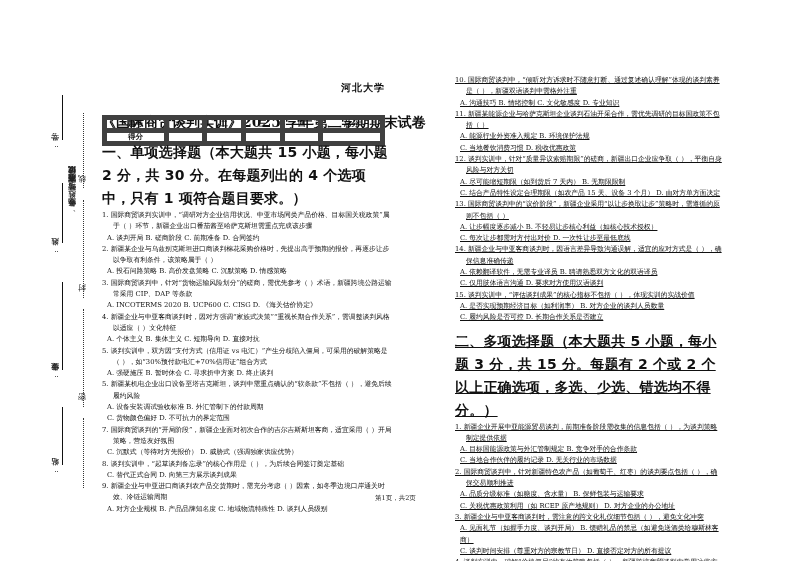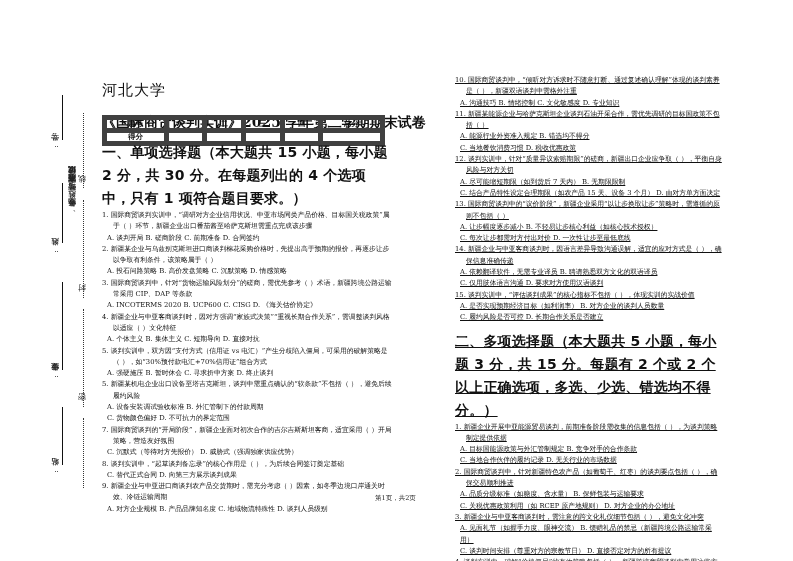--- a/index.html
+++ b/index.html
@@ -11,22 +11,22 @@
     position: absolute; writing-mode: vertical-rl; transform: rotate(180deg);
     font-size: 8px; line-height: 1; white-space: nowrap; color: #222;
   }
   .vline { position: absolute; width: 0; border-left: 1px solid #111; }
   .dotline { position: absolute; width: 0; border-left: 1px dotted #333; }
 
   .col { position: absolute; top: 0; }
   .left-col { left: 102px; width: 290px; }
   .right-col { left: 443px; width: 268px; }
 
-  .uni { position: absolute; left: 0; width: 283px; top: 81px; text-align: left;
-         font-size: 15px; font-weight: normal; letter-spacing: 1px; }
+  .uni { position: absolute; left: 0; width: 283px; top: 81px; text-align: right;
+         font-size: 10px; font-weight: bold; letter-spacing: 1px; }
   .exam-title { position: absolute; left: 0; width: 283px; top: 114px; 
          font-size: 14px; font-weight: bold; white-space: nowrap; }
   table.score { position: absolute; left: 0; top: 115px; width: 283px; border-collapse: collapse;
          font-size: 7.5px; font-weight: bold; }
   table.score td { border: 5px solid #404040; height: 8px; padding: 0; text-align: center; line-height: 8px; }
 
   .sec-title { font-family: "DejaVu Sans", "Liberation Sans", sans-serif; font-weight: bold;
          font-size: 14px; line-height: 23px; letter-spacing: 0.2px; }
   .q { font-size: 6.8px; line-height: 11.3px; }
   .q .stem { padding-left: 11px; text-indent: -11px; }
@@ -131,21 +131,21 @@
 
 <div class="col right-col">
   <div style="position:absolute; top:75px; left:12px; width:268px;text-decoration:underline;">
     <div class="q" id="s1-list-right">
         <div>
           <div class="stem">10. 国际商贸谈判中，“倾听对方诉求时不随意打断、通过复述确认理解”体现的谈判素养是（  ），新疆双语谈判中需格外注重</div>
           <div class="opt">A. 沟通技巧 B. 情绪控制 C. 文化敏感度 D. 专业知识</div>
         </div>
         <div>
           <div class="stem">11. 新疆某能源企业与哈萨克斯坦企业谈判石油开采合作，需优先调研的目标国政策不包括（  ）</div>
-          <div class="opt">A. 能源行业外资准入规定 B. 错选均不得分</div>
+          <div class="opt">A. 能源行业外资准入规定 B. 环境保护法规</div>
           <div class="opt">C. 当地餐饮消费习惯 D. 税收优惠政策</div>
         </div>
         <div>
           <div class="stem">12. 谈判实训中，针对“质量异议索赔期限”的磋商，新疆出口企业应争取（  ），平衡自身风险与对方关切</div>
           <div class="opt">A. 尽可能缩短期限（如到货后 7 天内） B. 无期限限制</div>
           <div class="opt">C. 结合产品特性设定合理期限（如农产品 15 天、设备 3 个月） D. 由对方单方面决定</div>
         </div>
         <div>
           <div class="stem">13. 国际商贸谈判中的“议价阶段”，新疆企业采用“以让步换取让步”策略时，需遵循的原则不包括（  ）</div>
           <div class="opt">A. 让步幅度逐步减小 B. 不轻易让步核心利益（如核心技术授权）</div>
@@ -169,21 +169,21 @@
           <div class="opt">A. 目标国能源政策与外汇管制规定 B. 竞争对手的合作条款</div>
           <div class="opt">C. 当地合作伙伴的履约记录 D. 无关行业的市场数据</div>
         </div>
         <div>
           <div class="stem">2. 国际商贸谈判中，针对新疆特色农产品（如葡萄干、红枣）的谈判要点包括（  ），确保交易顺利推进</div>
           <div class="opt">A. 品质分级标准（如糖度、含水量） B. 保鲜包装与运输要求</div>
           <div class="opt">C. 关税优惠政策利用（如 RCEP 原产地规则） D. 对方企业的办公地址</div>
         </div>
         <div>
           <div class="stem">3. 新疆企业与中亚客商谈判时，需注意的跨文化礼仪细节包括（  ），避免文化冲突</div>
-          <div class="opt">A. 见面礼节（如握手力度、眼神交流） B. 馈赠礼品的禁忌（新疆跨境公路运输常采用）</div>
+          <div class="opt">A. 见面礼节（如握手力度、谈判开局） B. 馈赠礼品的禁忌（如避免送酒类给穆斯林客商）</div>
           <div class="opt">C. 谈判时间安排（尊重对方的宗教节日） D. 直接否定对方的所有提议</div>
         </div>
         <div>
           <div class="stem">4. 谈判实训中，破解“价格僵局”的有效策略包括（  ），新疆跨境商贸谈判中常用这些方</div>
         </div>
       </div>
   </div>
 </div>
 
 <div class="footer">第1页，共2页</div>

